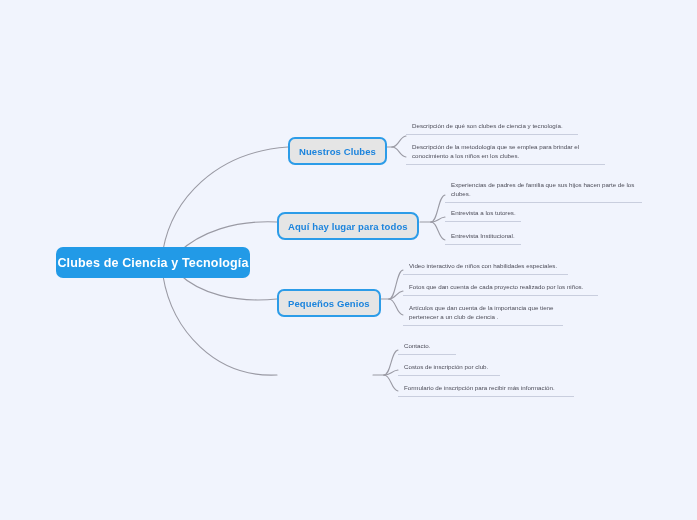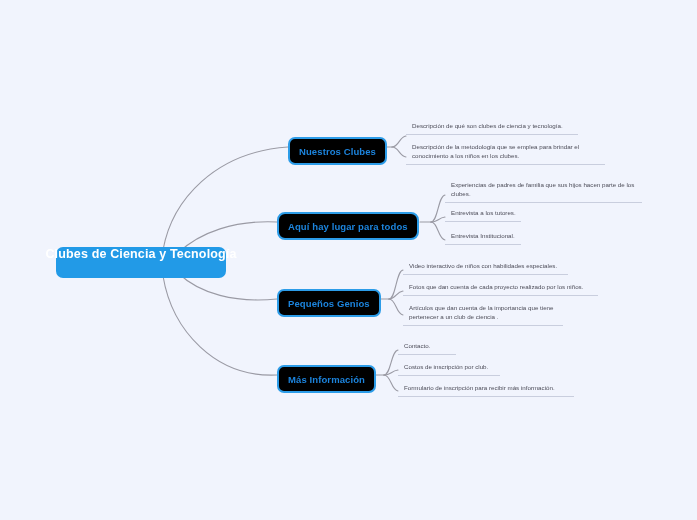--- a/index.html
+++ b/index.html
@@ -27,39 +27,40 @@
     width: 697px;
     height: 520px;
     pointer-events: none;
   }
 
   
   .root-node {
     position: absolute;
     left: 56px;
     top: 247px;
-    width: 170px;
+    width: 194px;
     height: 31px;
     box-sizing: border-box;
     background: #229ae7;
     border-radius: 7px;
     display: flex;
+    align-items: center;
     justify-content: center;
     color: #ffffff;
     font-size: 12.5px;
     font-weight: bold;
     letter-spacing: 0.15px;
     white-space: nowrap;
   }
 
   
   .branch-node {
     position: absolute;
     box-sizing: border-box;
-    background: #000000;
+    background: #e5e5e5;
     border: 2px solid #2c9ce8;
     border-radius: 7px;
     display: flex;
     align-items: center;
     justify-content: center;
     color: #1c84dd;
     font-size: 9.5px;
     font-weight: bold;
     letter-spacing: 0.1px;
     white-space: nowrap;
@@ -149,23 +150,20 @@
   <div class="leaf" style="left:403px; top:262px; width:165px;">
     <span>Video interactivo de niños con habilidades especiales.</span>
   </div>
   <div class="leaf" style="left:403px; top:283px; width:195px;">
     <span>Fotos que dan cuenta de cada proyecto realizado por los niños.</span>
   </div>
   <div class="leaf" style="left:403px; top:304px; width:160px;">
     <span>Artículos que dan cuenta de la importancia que tiene pertenecer a un club de ciencia .</span>
   </div>
 
-  <div class="branch-node" style="left:277px; top:365px;">
-    <span>Más Información</span>
-  </div>
   <div class="leaf" style="left:398px; top:342px; width:58px;">
     <span>Contacto.</span>
   </div>
   <div class="leaf" style="left:398px; top:363px; width:102px;">
     <span>Costos de inscripción por club.</span>
   </div>
   <div class="leaf" style="left:398px; top:384px; width:176px;">
     <span>Formulario de inscripción para recibir más información.</span>
   </div>
 

